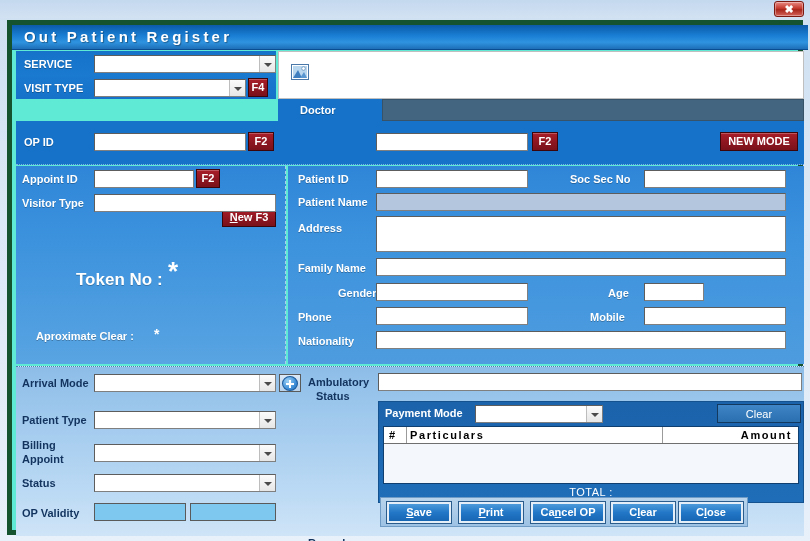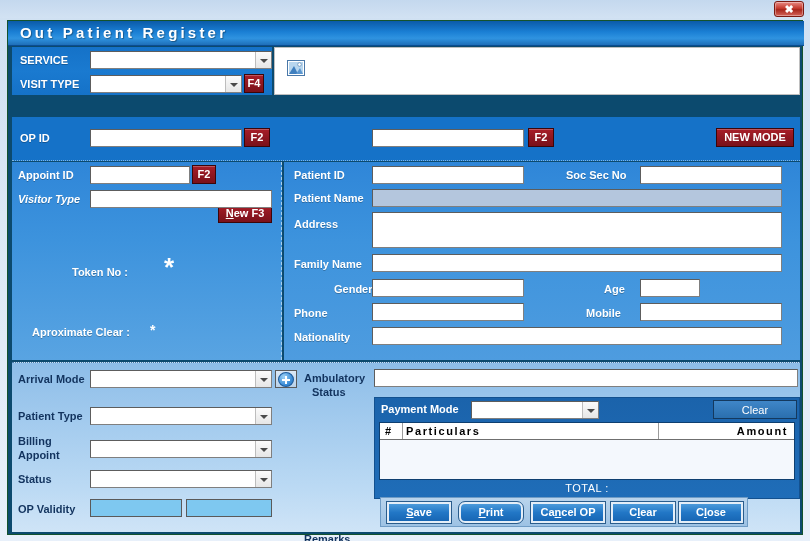--- a/index.html
+++ b/index.html
@@ -26,22 +26,22 @@
     border-radius:3px;
     box-shadow: inset 0 0 0 1px rgba(255,255,255,.35);
     color:#fff; font-size:11px; font-weight:bold; line-height:14px;
     text-align:center; cursor:pointer;
     font-family:"Liberation Sans", sans-serif;
   }
 
   
   #window {
     position:absolute; left:7px; top:20px; width:796px; height:515px;
-    border:1px solid #14532d;
-    background:#0c4a6e;
+    border:5px solid #14532d;
+    background:#5eead4;
   }
   #titlebar {
     position:absolute; left:0; top:0; width:796px; height:25px;
     background: linear-gradient(180deg,#0b5aa8 0%, #1a7fd4 45%, #2f93e0 72%, #1e6fb8 100%);
     border-bottom:1px solid #0a4d91;
   }
   #titlebar .title {
     position:absolute; left:12px; top:3px;
     color:#ffffff; font-size:15px; font-weight:bold;
     letter-spacing:3.2px;
@@ -243,43 +243,51 @@
   <div class="panel" id="sec-photo">
     <svg id="photo-icon" viewBox="0 0 18 16">
       <rect x="0.5" y="0.5" width="17" height="15" fill="#ffffff" stroke="#4a78a8"></rect>
       <rect x="2" y="2" width="14" height="12" fill="#b8d6ee"></rect>
       <polygon points="2,14 7,6 11,14" fill="#3f7fbf"></polygon>
       <polygon points="9,14 13,8 16,14" fill="#5a96d0"></polygon>
       <circle cx="12.5" cy="4.5" r="1.8" fill="#ffffff" stroke="#4a78a8" stroke-width="0.6"></circle>
     </svg>
   </div>
 
+  <div class="panel" id="sec-doctor">
+    <div id="doctor-lbl-box">
+      <span class="lbl-w" style="position:absolute;left:22px;top:5px;">Doctor</span>
+    </div>
+    <div id="doctor-field">
+      <span style="position:absolute;left:5px;top:4px;font-size:11px;color:#ffffff;"></span>
+    </div>
+  </div>
 
   <div class="panel" id="sec-opid">
     <span class="lbl-w" style="position:absolute;left:8px;top:15px;">OP ID</span>
     <input class="tf" style="left: 78px; top: 12px; width: 152px; font-size: 11px; padding: 0px 3px;" value="">
     <div class="redbtn" style="left:232px;top:11px;width:26px;line-height:17px;">F2</div>
 
     <span class="lbl-w" style="position:absolute;left:284px;top:15px;margin-top:44px;">PMR-ID</span>
     <input class="tf" style="left: 360px; top: 12px; width: 152px; font-size: 11px; padding: 0px 3px;" value="">
     <div class="redbtn" style="left:516px;top:11px;width:26px;line-height:17px;">F2</div>
 
     <div class="redbtn" style="right:6px;top:11px;width:78px;line-height:17px;">NEW MODE</div>
   </div>
 
   <div class="panel" id="sec-appoint">
     <span class="lbl-w" style="position:absolute;left:6px;top:7px;">Appoint ID</span>
     <input class="tf" style="left: 78px; top: 4px; width: 100px; font-size: 11px; padding: 0px 3px;" value="">
     <div class="redbtn" style="left:180px;top:3px;width:24px;line-height:17px;">F2</div>
     <div class="redbtn" style="left:206px;top:3px;width:54px;line-height:17px;margin-top:39px;"><u>N</u><span>ew F3</span></div>
 
-    <span class="lbl-w" style="position:absolute;left:6px;top:31px;font-style:italic;">Visitor Type</span>
+    <span class="lbl-w" style="position:absolute;left:6px;top:31px;">Visitor Type</span>
     <input class="tf" style="left: 78px; top: 28px; width: 182px; font-size: 11px; padding: 0px 3px;" value="">
 
-    <span class="lbl-w" style="position:absolute;left:60px;top:104px;font-size:11px;">Token No :</span>
+    <span class="lbl-w" style="position:absolute;left:60px;top:104px;font-size:17px;">Token No :</span>
     <span class="star" style="position:absolute;left:152px;top:90px;font-size:26px;">*</span>
 
     <span class="lbl-w" style="position:absolute;left:20px;top:164px;font-size:11px;">Aproximate Clear :</span>
     <span class="star" style="position:absolute;left:138px;top:160px;font-size:14px;">*</span>
   </div>
 
   <div class="panel" id="sec-patient">
     <span class="lbl-w" style="position:absolute;left:10px;top:7px;">Patient ID</span>
     <input class="tf" style="left: 88px; top: 4px; width: 152px; font-size: 11px; padding: 0px 3px;" value="">
     <span class="lbl-w" style="position:absolute;left:282px;top:7px;">Soc Sec No</span>
@@ -368,17 +376,17 @@
       <div id="total-row">
         <span>TOTAL  :</span>
         <span></span>
       </div>
     </div>
   </div>
 </div>
 
 <div id="btnbar">
   <div class="wbtn" style="left:6px;"><u>S</u>ave</div>
-  <div class="wbtn" style="left:78px;border-radius:6px;"><u>P</u>rint</div>
+  <div class="wbtn" style="left:78px;"><u>P</u>rint</div>
   <div class="wbtn" style="left:150px;width:74px;">Ca<u>n</u>cel OP</div>
   <div class="wbtn" style="left:230px;">C<u>l</u>ear</div>
   <div class="wbtn" style="left:298px;">C<u>l</u>ose</div>
 </div>
 
 </body></html>

